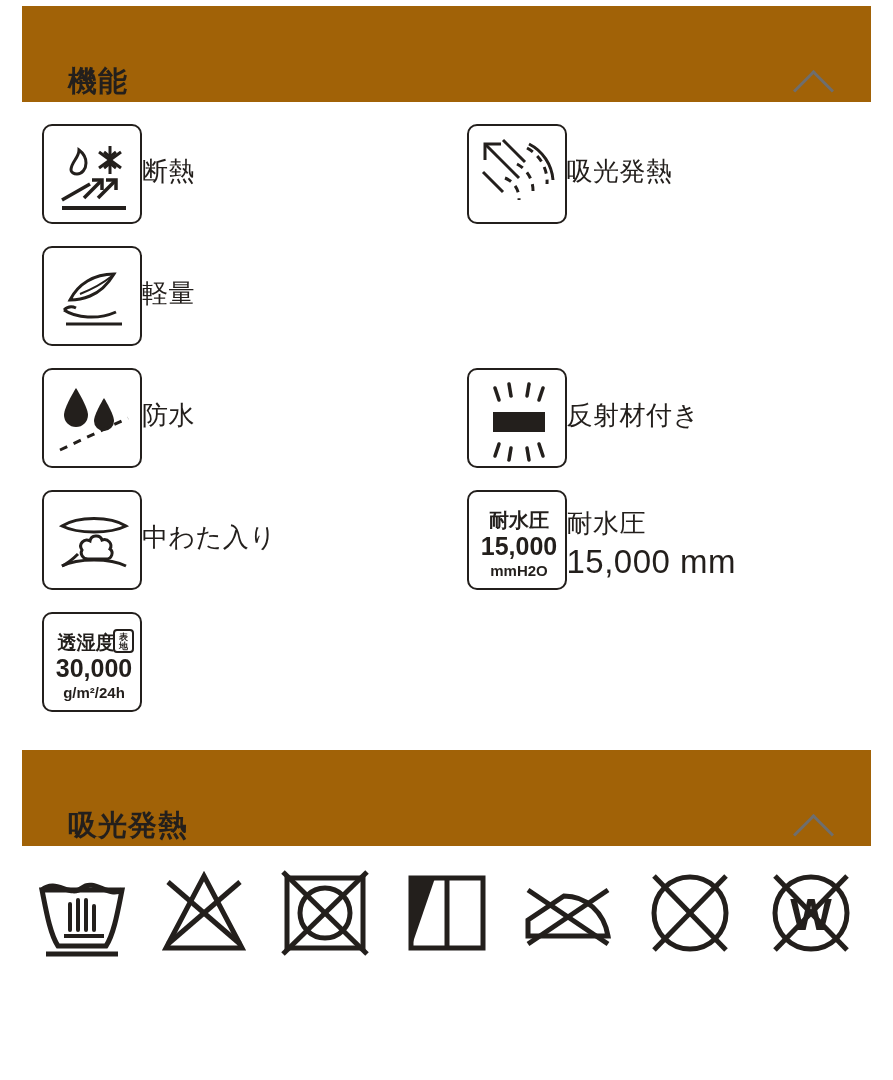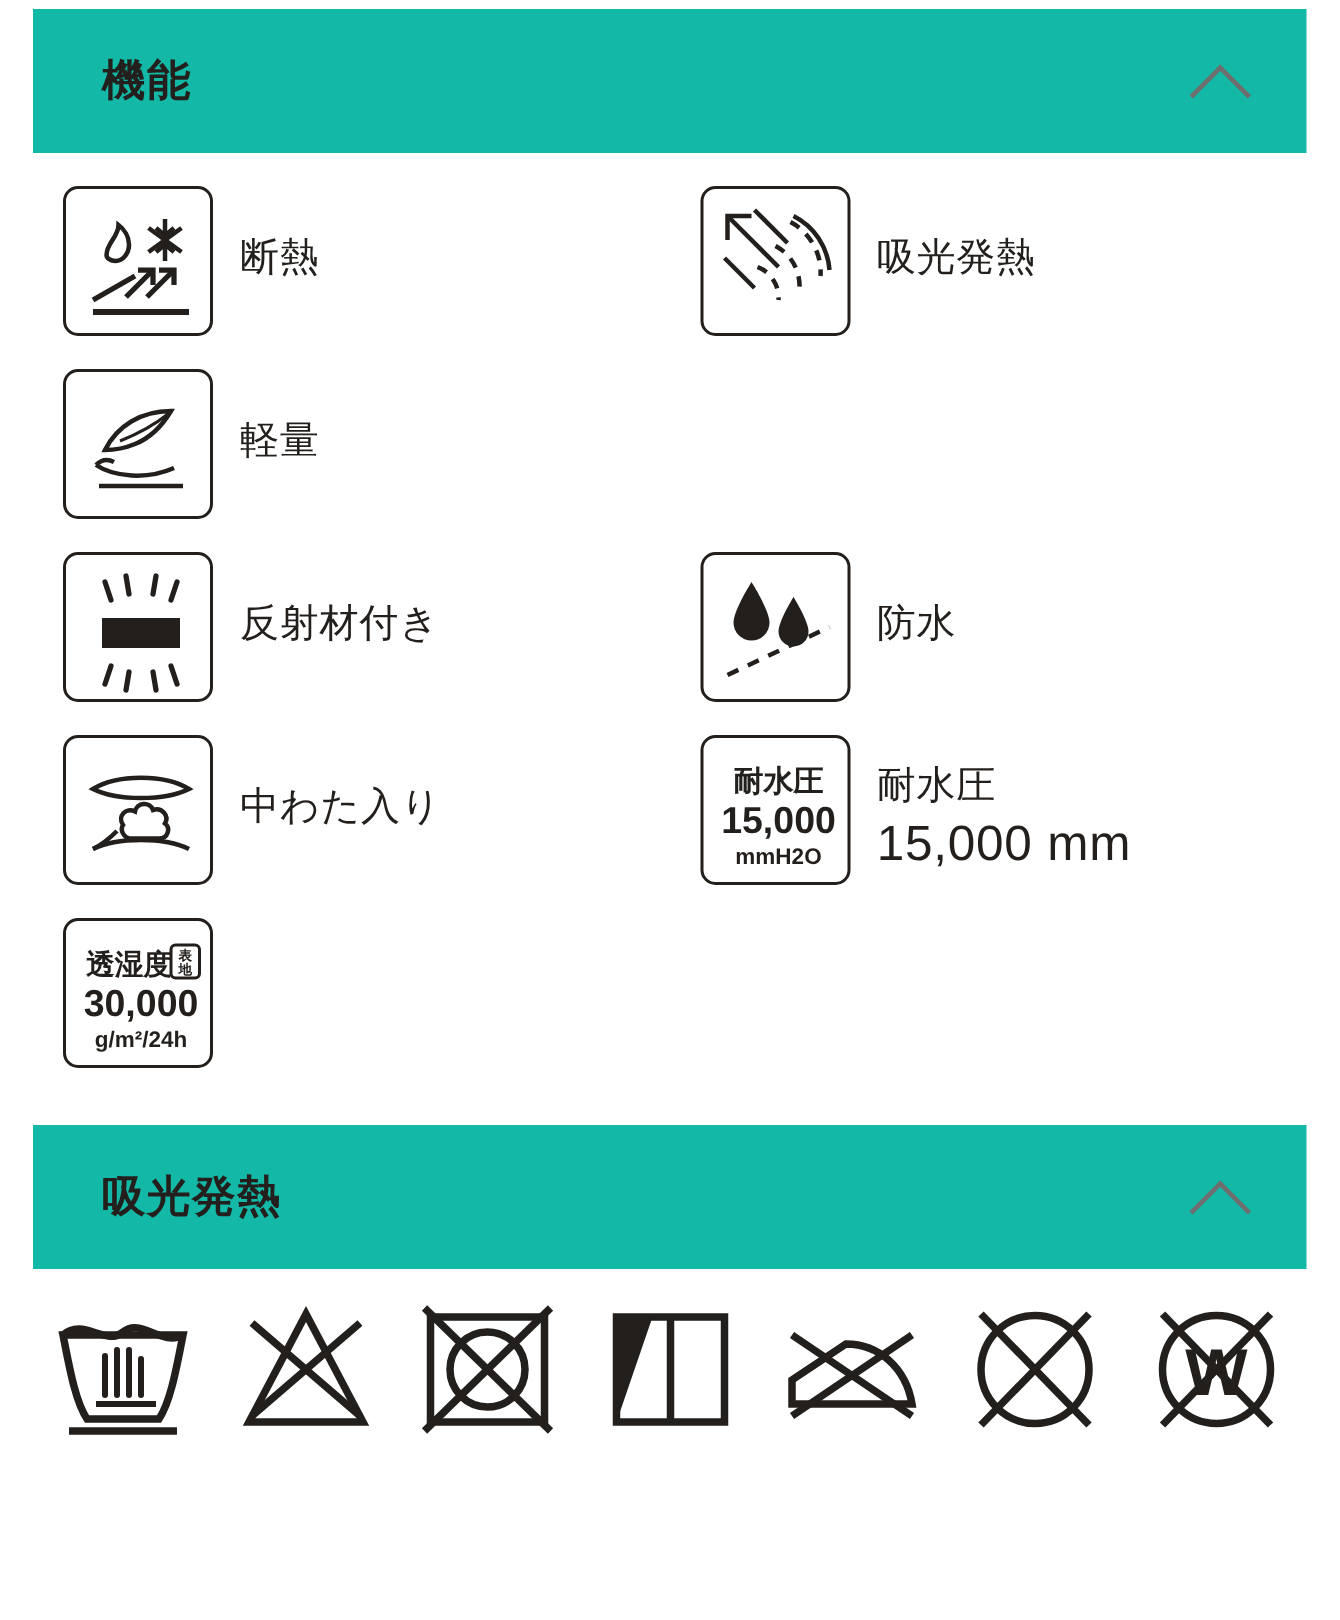--- a/index.html
+++ b/index.html
@@ -5,24 +5,24 @@
   * { box-sizing: border-box; margin: 0; padding: 0; }
   html, body {
     width: 893px;
     background: #ffffff;
     font-family: "Liberation Sans", "DejaVu Sans", sans-serif;
     color: #231f1c;
   }
   body { padding: 0; }
 
   .section-header {
-    background: #14b8a6;
+    background: #a16207;
     height: 96px;
     display: flex;
-    align-items: center;
+    align-items: flex-end;
     justify-content: space-between;
     padding: 0 36px 0 46px;
     margin: 6px 22px 0 22px;
   }
   .section-title {
     font-size: 29px;
     font-weight: bold;
     letter-spacing: 1px;
     color: #231f1c;
   }
@@ -61,21 +61,20 @@
     height: 100px;
     border: 2px solid #231f1c;
     border-radius: 10px;
     flex: 0 0 100px;
     margin-left: 20px;
     position: relative;
     overflow: hidden;
     background: #fff;
   }
   .feat-label {
-    margin-left: 18px;
     font-size: 26px;
     line-height: 1.32;
     padding-top: 30px;
     letter-spacing: 0.5px;
     color: #231f1c;
   }
   .feat-label.two-line { padding-top: 16px; }
   .feat-label .sub { display: block; font-size: 33px; }
 
   
@@ -161,46 +160,46 @@
       </div>
       <div class="feat-label">軽量</div>
     </div>
   </div>
 
 
   <div class="feat-row">
     <div class="feat">
       <div class="feat-icon">
         <svg viewBox="0 0 100 100" width="100" height="100">
+          <path d="M32 18 C32 18 20 37 20 45 a12 12 0 0 0 24 0 C44 37 32 18 32 18 z" fill="#231f1c"></path>
+          <path d="M60 28 C60 28 50 44 50 51 a10 10 0 0 0 20 0 C70 44 60 28 60 28 z" fill="#231f1c"></path>
+          <path d="M16 80 L84 48" stroke="#231f1c" stroke-width="3" fill="none" stroke-dasharray="8 7"></path>
+        </svg>
+      </div>
+      <div class="feat-label">防水</div>
+    </div>
+    <div class="feat">
+      <div class="feat-icon">
+        <svg viewBox="0 0 100 100" width="100" height="100">
           <rect x="24" y="42" width="52" height="20" fill="#231f1c"></rect>
           <g stroke="#231f1c" stroke-width="3.5" fill="none" stroke-linecap="round">
             <path d="M30 30 L26 18"></path>
             <path d="M42 26 L40 14"></path>
             <path d="M58 26 L60 14"></path>
             <path d="M70 30 L74 18"></path>
           </g>
           <g stroke="#231f1c" stroke-width="3.5" fill="none" stroke-linecap="round">
             <path d="M30 74 L26 86"></path>
             <path d="M42 78 L40 90"></path>
             <path d="M58 78 L60 90"></path>
             <path d="M70 74 L74 86"></path>
           </g>
         </svg>
       </div>
       <div class="feat-label">反射材付き</div>
-    </div>
-    <div class="feat">
-      <div class="feat-icon">
-        <svg viewBox="0 0 100 100" width="100" height="100">
-          <path d="M32 18 C32 18 20 37 20 45 a12 12 0 0 0 24 0 C44 37 32 18 32 18 z" fill="#231f1c"></path>
-          <path d="M60 28 C60 28 50 44 50 51 a10 10 0 0 0 20 0 C70 44 60 28 60 28 z" fill="#231f1c"></path>
-          <path d="M16 80 L84 48" stroke="#231f1c" stroke-width="3" fill="none" stroke-dasharray="8 7"></path>
-        </svg>
-      </div>
-      <div class="feat-label">防水</div>
     </div>
   </div>
 
   <div class="feat-row">
     <div class="feat">
       <div class="feat-icon">
         <svg viewBox="0 0 100 100" width="100" height="100">
           <path d="M18 34 C34 24 66 24 82 34 C66 42 34 42 18 34 Z" fill="none" stroke="#231f1c" stroke-width="3"></path>
           <path d="M18 74 C34 66 66 66 82 74" fill="none" stroke="#231f1c" stroke-width="3"></path>
           <path d="M18 74 C26 70 30 66 34 62" fill="none" stroke="#231f1c" stroke-width="3"></path>

